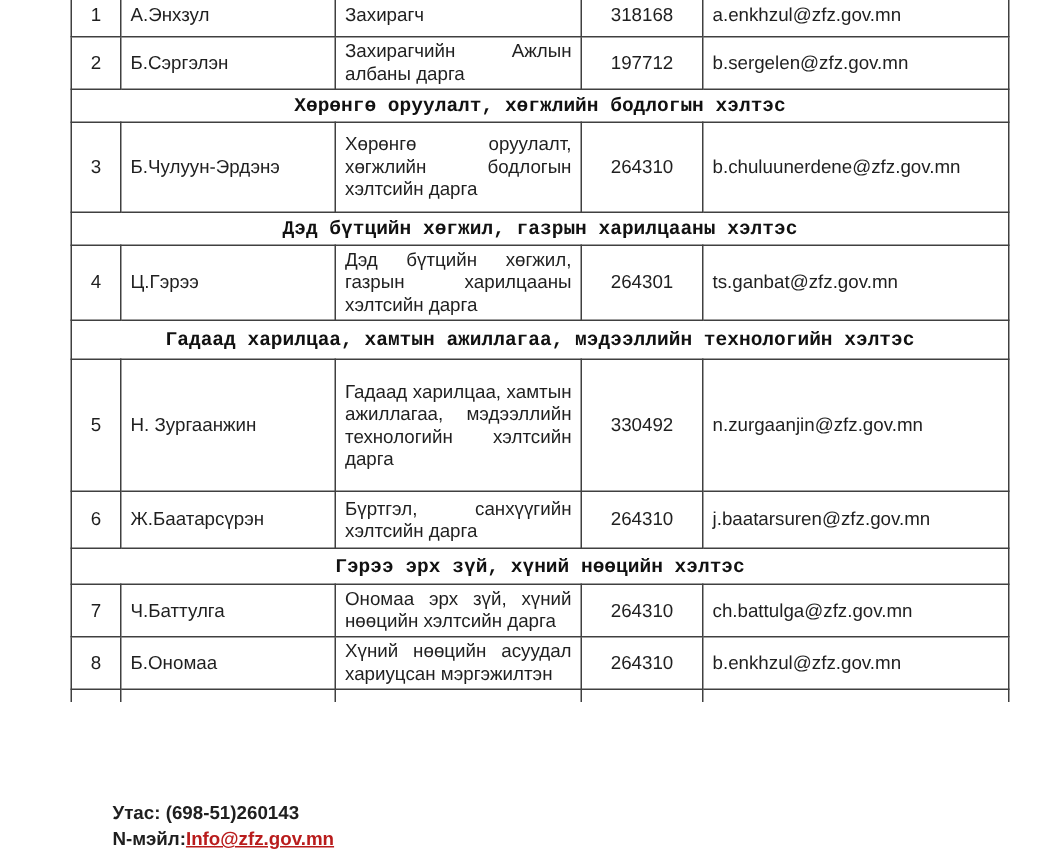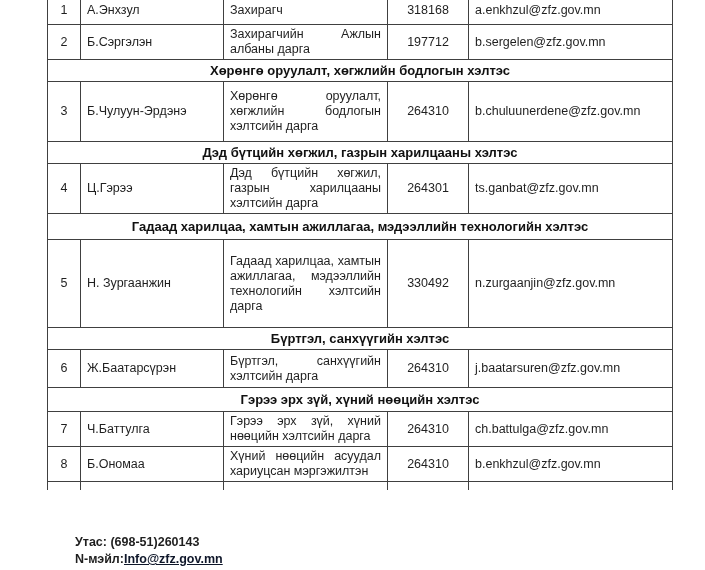--- a/index.html
+++ b/index.html
@@ -17,28 +17,28 @@
     border:1px solid #404040;vertical-align:middle;padding:2px 6px;
     overflow:hidden;
   }
   td.num{text-align:center;padding:2px 0;}
   td.name{padding-left:8px;}
   td.pos{text-align:justify;text-align-last:left;padding:2px 7px;}
   td.phone{text-align:center;padding:2px 2px;}
   td.email{padding-left:10px;}
   tr.section td{
     font-weight:bold;text-align:left;text-align-last:center;
-    font-size:13px;color:#111111;padding:2px 4px;
+    font-size:13px;color:#111111;padding:2px 4px;font-family:Liberation Mono, monospace;
   }
   tr.stub td{border-bottom:none;}
   .footer{
     position:absolute;left:75px;top:534px;
     font-size:12.5px;font-weight:bold;line-height:17px;color:#1f1f1f;
   }
-  .footer a{color:#0f172a;text-decoration:underline;font-weight:bold;}
+  .footer a{color:#b91c1c;text-decoration:underline;font-weight:bold;}
 </style>
 </head>
 <body>
 
 <div class="page">
 
   <div class="table-wrap">
     <table class="contacts">
       <colgroup>
         <col style="width:33px">
@@ -85,37 +85,34 @@
         <tr class="section" style="height:26px">
           <td colspan="5">Гадаад харилцаа, хамтын ажиллагаа, мэдээллийн технологийн хэлтэс</td>
         </tr>
         <tr style="height:88px">
           <td class="num">5</td>
           <td class="name">Н. Зургаанжин</td>
           <td class="pos">Гадаад харилцаа, хамтын ажиллагаа, мэдээллийн технологийн хэлтсийн дарга</td>
           <td class="phone">330492</td>
           <td class="email">n.zurgaanjin@zfz.gov.mn</td>
         </tr>
-        <tr class="section" style="height:22px">
-          <td colspan="5">Бүртгэл, санхүүгийн хэлтэс</td>
-        </tr>
         <tr style="height:38px">
           <td class="num">6</td>
           <td class="name">Ж.Баатарсүрэн</td>
           <td class="pos">Бүртгэл, санхүүгийн хэлтсийн дарга</td>
           <td class="phone">264310</td>
           <td class="email">j.baatarsuren@zfz.gov.mn</td>
         </tr>
         <tr class="section" style="height:24px">
           <td colspan="5">Гэрээ эрх зүй, хүний нөөцийн хэлтэс</td>
         </tr>
         <tr style="height:35px">
           <td class="num">7</td>
           <td class="name">Ч.Баттулга</td>
-          <td class="pos">Гэрээ эрх зүй, хүний нөөцийн хэлтсийн дарга</td>
+          <td class="pos">Ономаа эрх зүй, хүний нөөцийн хэлтсийн дарга</td>
           <td class="phone">264310</td>
           <td class="email">ch.battulga@zfz.gov.mn</td>
         </tr>
         <tr style="height:35px">
           <td class="num">8</td>
           <td class="name">Б.Ономаа</td>
           <td class="pos">Хүний нөөцийн асуудал хариуцсан мэргэжилтэн</td>
           <td class="phone">264310</td>
           <td class="email">b.enkhzul@zfz.gov.mn</td>
         </tr>

